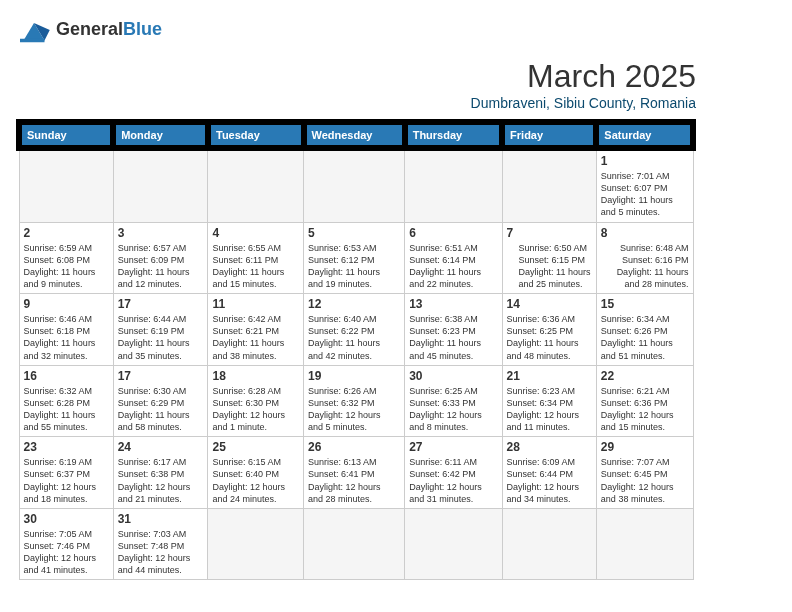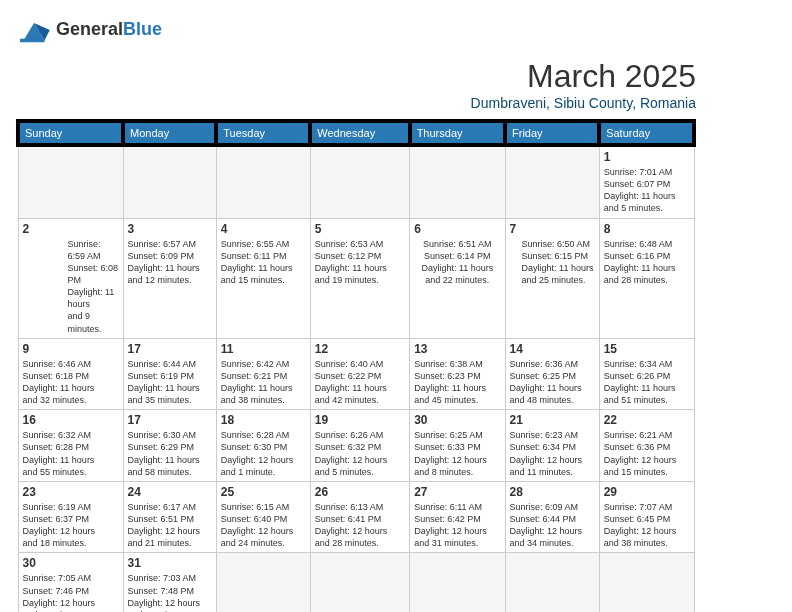--- a/index.html
+++ b/index.html
@@ -48,22 +48,22 @@
       width: 100%;
       border-collapse: collapse;
       font-size: 9.5px;
     }
     .calendar th {
       background: #2979b5;
       color: #fff;
       padding: 4px 5px;
       text-align: left;
       font-size: 11px;
-      font-weight: normal;
-      border: 4px solid #000000;
+      font-weight: bold;
+      border: 6px solid #000000;
     }
     .calendar td {
       border: 1px solid #ccc;
       vertical-align: top;
       padding: 3px 4px;
       width: 113px;
       min-height: 70px;
       height: 70px;
       color: #333;
       background: #fff;
@@ -132,21 +132,21 @@
             <span class="day-number">1</span>
             <div class="day-info" style="white-space: pre-line;">Sunrise: 7:01 AM
 Sunset: 6:07 PM
 Daylight: 11 hours
 and 5 minutes.</div>
           </td>
         </tr>
         <tr>
           <td>
             <span class="day-number">2</span>
-            <div class="day-info" style="white-space: pre-line; margin-left: 45px;">Sunrise: 6:59 AM
+            <div class="day-info" style="white-space: pre-line;">Sunrise: 6:59 AM
 Sunset: 6:08 PM
 Daylight: 11 hours
 and 9 minutes.</div>
           </td>
           <td>
             <span class="day-number">3</span>
             <div class="day-info" style="white-space: pre-line;">Sunrise: 6:57 AM
 Sunset: 6:09 PM
 Daylight: 11 hours
 and 12 minutes.</div>
@@ -160,35 +160,35 @@
           </td>
           <td>
             <span class="day-number">5</span>
             <div class="day-info" style="white-space: pre-line;">Sunrise: 6:53 AM
 Sunset: 6:12 PM
 Daylight: 11 hours
 and 19 minutes.</div>
           </td>
           <td>
             <span class="day-number">6</span>
-            <div class="day-info" style="white-space: pre-line; text-align: center;">Sunrise: 6:51 AM
+            <div class="day-info" style="white-space: pre-line;">Sunrise: 6:51 AM
 Sunset: 6:14 PM
 Daylight: 11 hours
 and 22 minutes.</div>
           </td>
           <td>
             <span class="day-number">7</span>
             <div class="day-info" style="white-space: pre-line; margin-left: 12px;">Sunrise: 6:50 AM
 Sunset: 6:15 PM
 Daylight: 11 hours
 and 25 minutes.</div>
           </td>
           <td>
             <span class="day-number">8</span>
-            <div class="day-info" style="white-space: pre-line;">Sunrise: 6:48 AM
+            <div class="day-info" style="white-space: pre-line; text-align: right;">Sunrise: 6:48 AM
 Sunset: 6:16 PM
 Daylight: 11 hours
 and 28 minutes.</div>
           </td>
         </tr>
         <tr>
           <td>
             <span class="day-number">9</span>
             <div class="day-info" style="white-space: pre-line;">Sunrise: 6:46 AM
 Sunset: 6:18 PM
@@ -293,21 +293,21 @@
           <td>
             <span class="day-number">23</span>
             <div class="day-info" style="white-space: pre-line;">Sunrise: 6:19 AM
 Sunset: 6:37 PM
 Daylight: 12 hours
 and 18 minutes.</div>
           </td>
           <td>
             <span class="day-number">24</span>
             <div class="day-info" style="white-space: pre-line;">Sunrise: 6:17 AM
-Sunset: 6:51 PM
+Sunset: 6:38 PM
 Daylight: 12 hours
 and 21 minutes.</div>
           </td>
           <td>
             <span class="day-number">25</span>
             <div class="day-info" style="white-space: pre-line;">Sunrise: 6:15 AM
 Sunset: 6:40 PM
 Daylight: 12 hours
 and 24 minutes.</div>
           </td>

